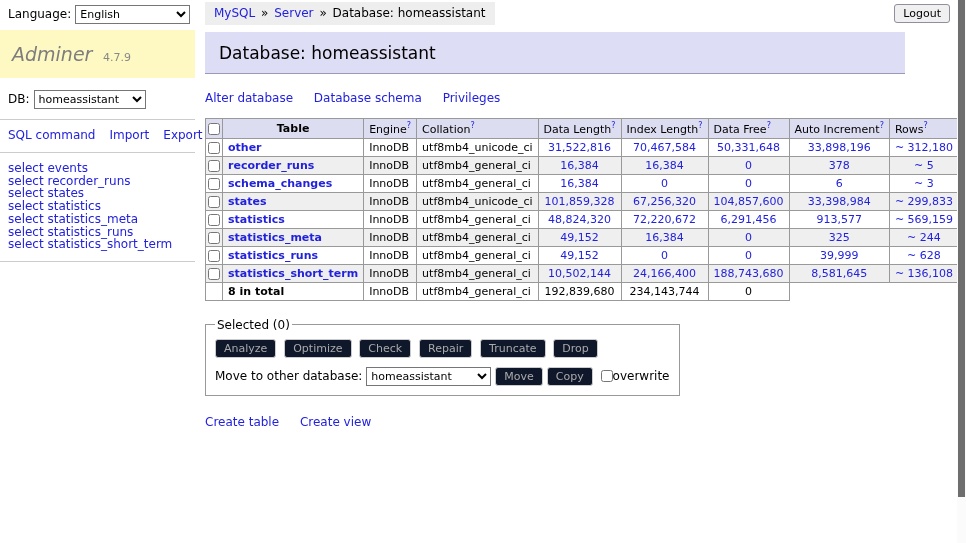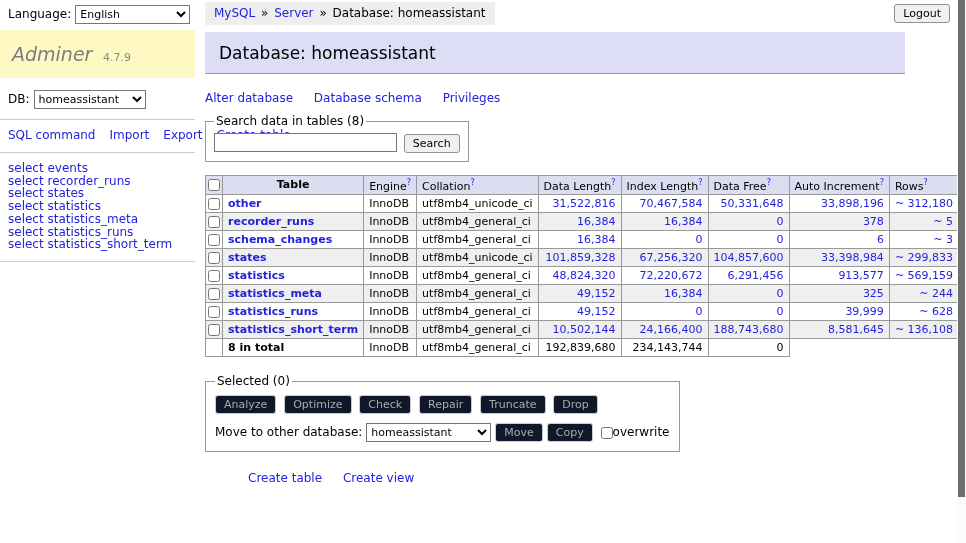--- a/index.html
+++ b/index.html
@@ -60,36 +60,36 @@
   legend { font-size:12px; padding:0 2px; }
   .search-fieldset input[type=text] { width:183px; height:19px; border:1px solid #767676; font-size:11px; padding:1px 3px; }
   .search-fieldset button { margin-left:3px; }
 
   table { border-collapse:collapse; margin-top:13px; font-size:11px; table-layout:fixed; }
   th,td { border:1px solid #999; padding:2px 5px; height:18px; overflow:hidden; white-space:nowrap; }
   thead th { background:#ddddf2; font-weight:normal; text-align:left; }
   thead th.tcol { font-weight:bold; text-align:center; }
   sup.help { font-size:8px; color:#2222dd; }
   td.check, th.check { text-align:center; padding:1px 2px; }
-  td.num { text-align:right; }
+  td.num { text-align:center; }
   td.num a { display:block; }
   td.tname a { font-weight:bold; }
   tbody tr:nth-child(even) td { background:#efefef; }
   tr.total td { font-weight:normal; }
   tr.total td.bold { font-weight:bold; }
   tr.total td.no-border { border:none; background:#fff; }
   input[type=checkbox] { width:12px; height:12px; vertical-align:middle; }
 
   .selected-fieldset { margin-top:17px; padding:7px 9px 9px; }
   .btn-row button { margin-right:4px; }
   .move-row { margin-top:9px; font-size:12px; }
   .move-row select { width:125px; margin:0 4px; }
   .move-row button { margin-right:4px; }
   .move-row label.ov { font-size:12px; }
-  .create-links { margin-top:19px;margin-left:43px; }
+  .create-links { margin-top:19px; }
   .create-links a, .routine-links a { margin-right:17px; }
 </style>
 </head>
 <body>
 
 <div class="language-bar">
   <label>Language:</label><select><option>English</option></select>
 </div>
 
 <div class="logout-wrap">
@@ -132,25 +132,20 @@
 
   <h2 class="title">Database: homeassistant</h2>
 
   <div class="page-links">
     <a>Alter database</a>
     <a>Database schema</a>
     <a>Privileges</a>
   </div>
 
 
-  <fieldset class="search-fieldset">
-    <legend>Search data in tables (8)</legend>
-    <input type="text" style="">
-    <button>Search</button>
-  </fieldset>
 
   <table>
     <colgroup>
       <col style="width:21px">
         <col style="width:119px">
         <col style="width:43px">
         <col style="width:97px">
         <col style="width:71px">
         <col style="width:73px">
         <col style="width:62px">

